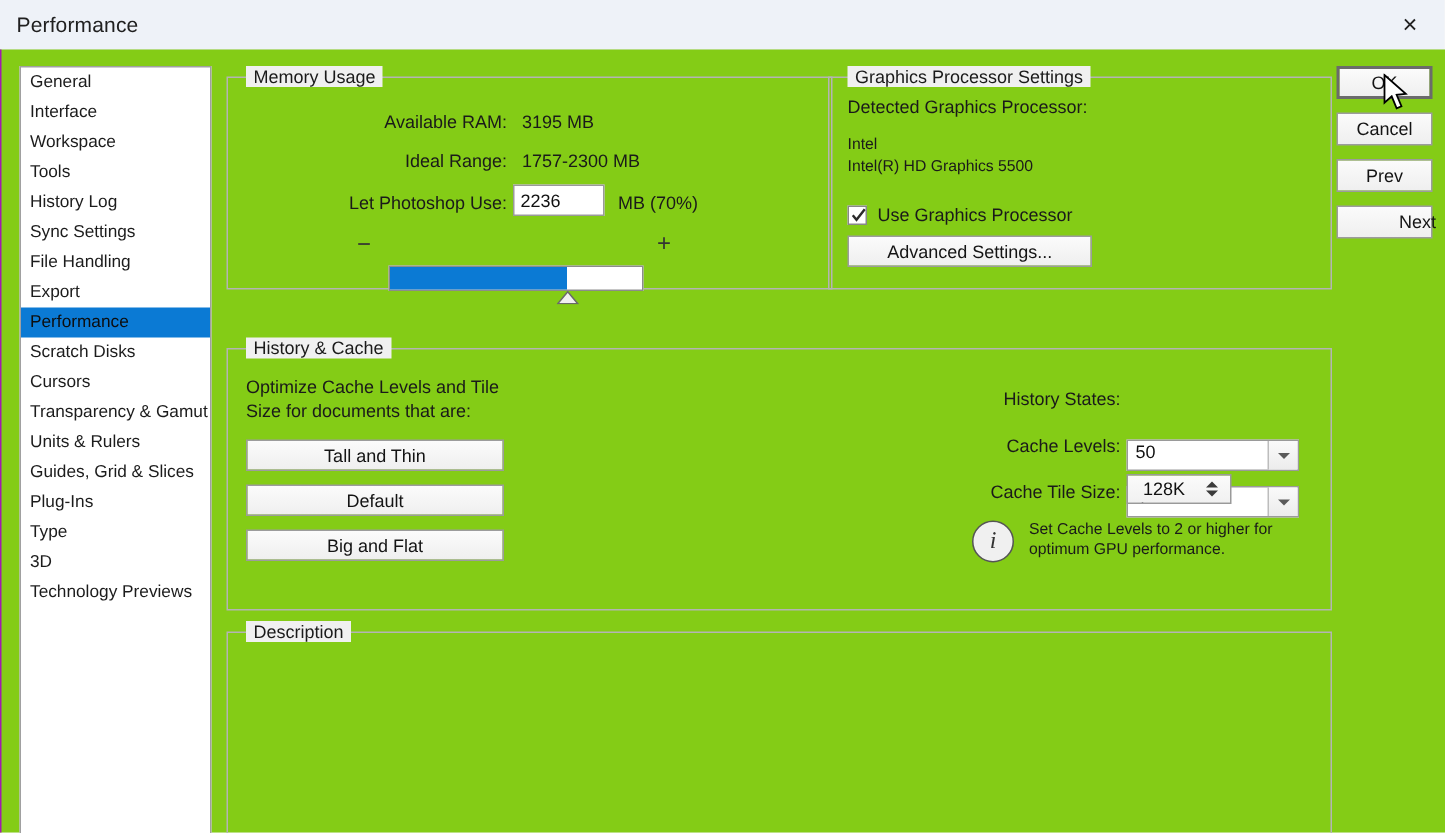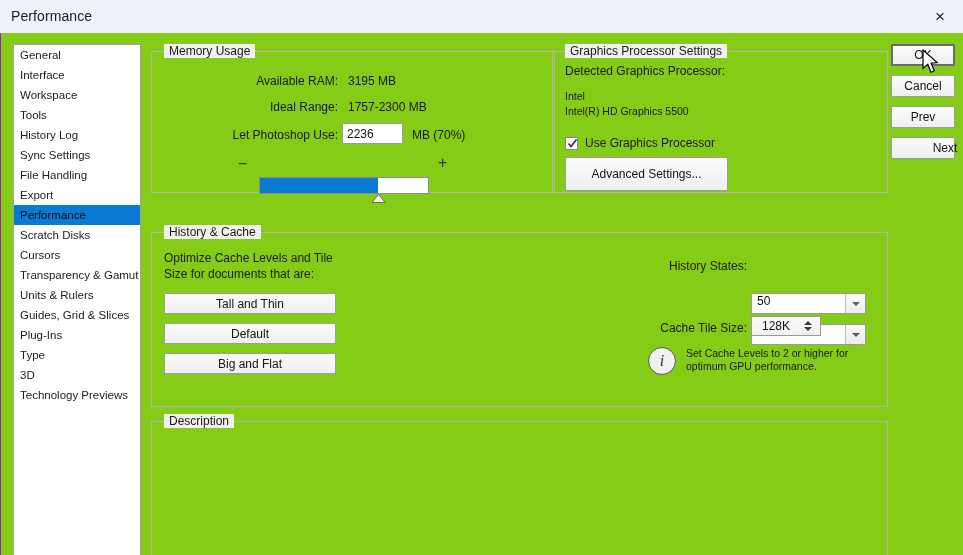--- a/index.html
+++ b/index.html
@@ -77,21 +77,21 @@
     position:relative;box-sizing:border-box;
   }
   .checkbox svg{position:absolute;left:1px;top:0px;}
   .btn{
     background:linear-gradient(#fbfbfb,#efefef);
     border:1px solid #9c9c9c;
     font-family:"Liberation Sans", sans-serif;font-size:12px;color:#141414;
     display:flex;align-items:center;justify-content:center;
     box-sizing:border-box;cursor:default;
   }
-  #advanced-settings-button{position:absolute;left:12px;top:105px;width:163px;height:34px;}
+  #advanced-settings-button{position:absolute;left:12px;top:105px;width:163px;height:21px;}
   
   #history-group{left:150px;top:199px;width:725px;height:173px;}
   .opt-text{position:absolute;left:12px;top:17px;font-size:12px;line-height:16px;}
   .preset-btn{position:absolute;left:12px;width:172px;height:21px;}
   .spin-row-label{position:absolute;text-align:right;font-size:12px;white-space:nowrap;}
   .combo{
     position:absolute;background:#fff;border:1px solid #9a9a9a;box-sizing:border-box;
     display:flex;margin-top:39px;
   }
   .combo .cval{padding-left:5px;font-size:12px;color:#111;flex:1;}
@@ -215,20 +215,21 @@
       <div class="btn preset-btn" style="top:90px;">Default</div>
 
       <div class="spin-row-label" style="left:420px;top:26px;width:175px;">History States:</div>
       <div class="combo" style="left:599px;top:21px;width:115px;height:21px;">
         <span class="cval">50</span>
         <span class="cbtn">
             <span class="caret-down"></span>
           </span>
       </div>
 
+      <div class="spin-row-label" style="left:420px;top:57px;width:175px;">Cache Levels:</div>
       <div class="combo" style="left:599px;top:52px;width:115px;height:21px;">
         <span class="cval">4</span>
         <span class="cbtn">
             <span class="caret-down"></span>
           </span>
       </div>
 
       <div class="spin-row-label" style="left:420px;top:88px;width:175px;">Cache Tile Size:</div>
       <div class="spinner" style="left:599px;top:83px;width:70px;height:20px;">
         <span class="sval">128K</span>

